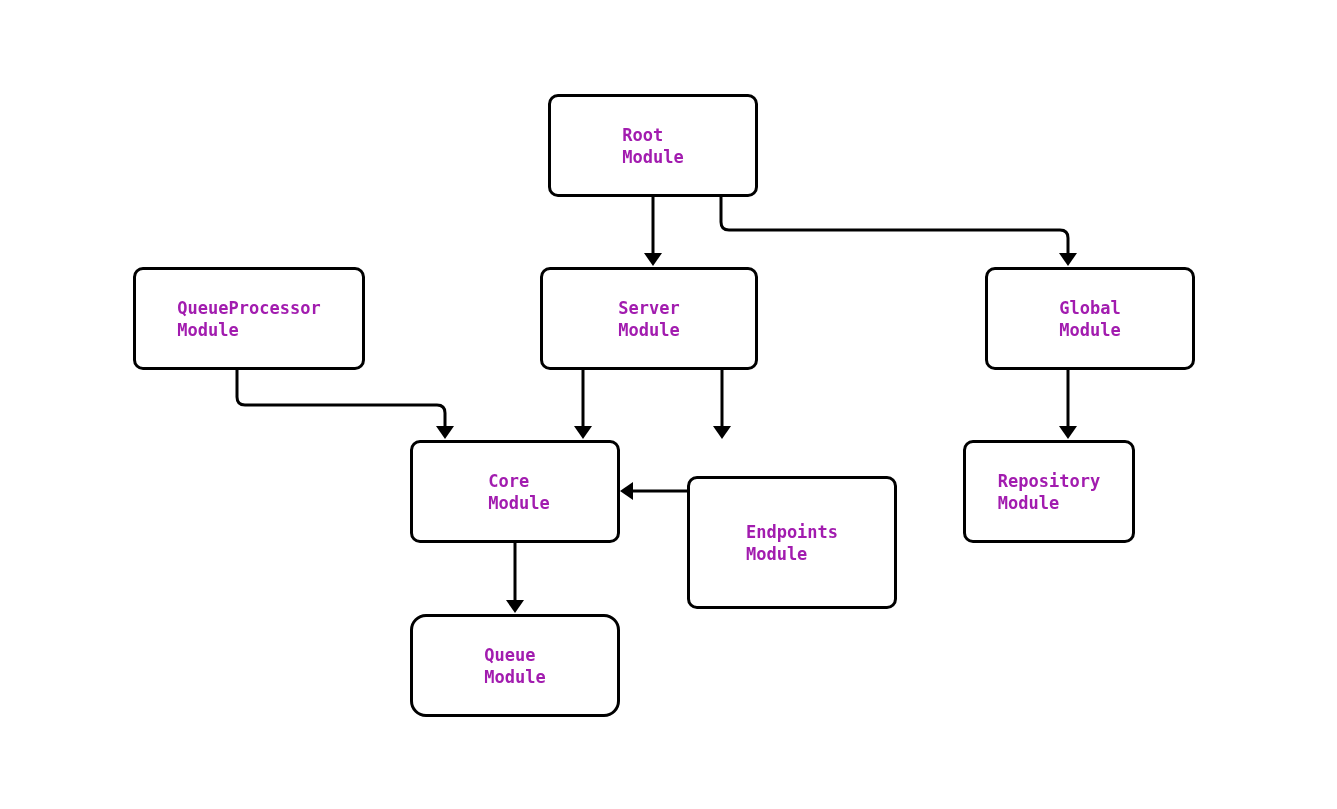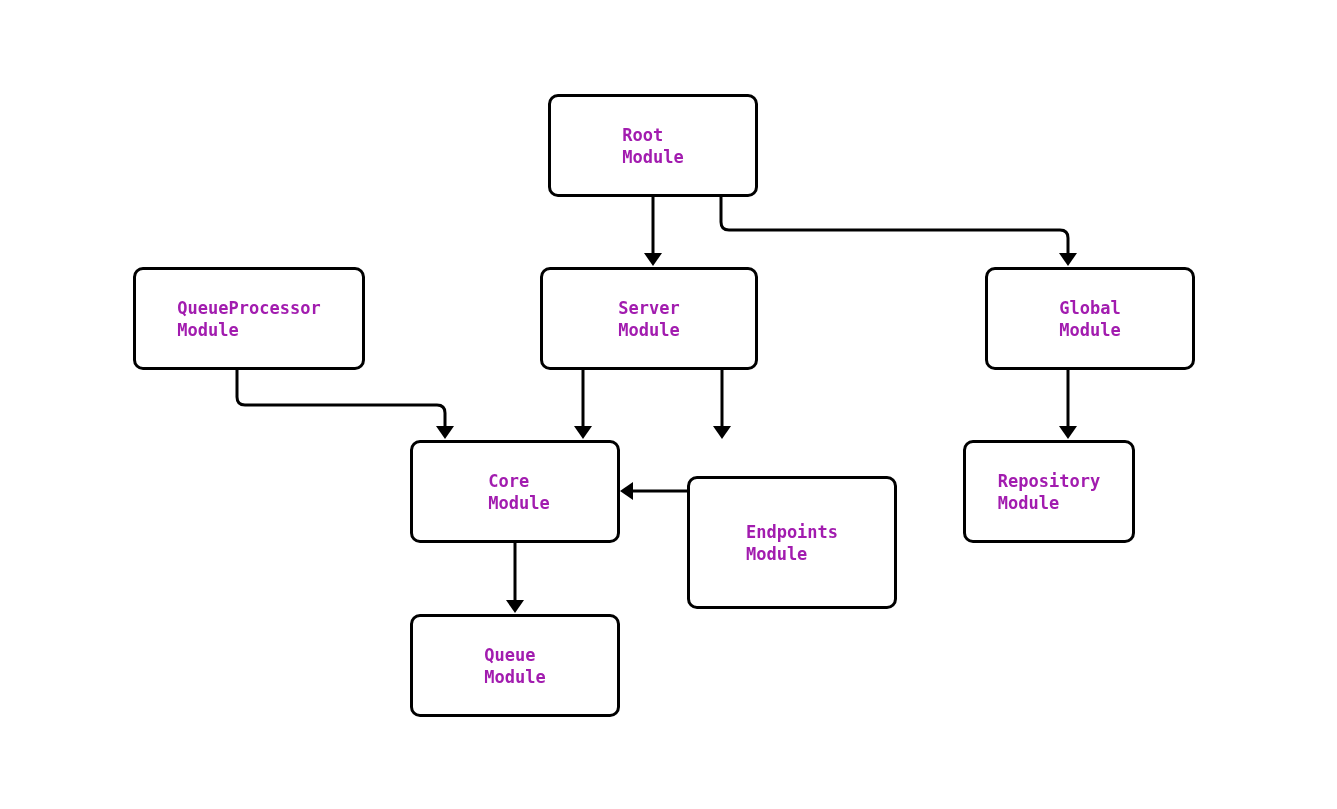--- a/index.html
+++ b/index.html
@@ -95,19 +95,19 @@
 Module</div>
       </div>
       <div class="node" style="left: 687px; top: 440px; width: 210px; height: 133px; background: rgb(255, 255, 255); border-color: rgb(0, 0, 0); margin-top: 36px;">
         <div class="node-label">Endpoints
 Module</div>
       </div>
       <div class="node" style="left: 963px; top: 440px; width: 172px; height: 103px; background: rgb(255, 255, 255); border-color: rgb(0, 0, 0);">
         <div class="node-label">Repository
 Module</div>
       </div>
-      <div class="node" style="left: 410px; top: 614px; width: 210px; height: 103px; background: rgb(255, 255, 255); border-color: rgb(0, 0, 0);">
+      <div class="node" style="left: 410px; top: 614px; width: 210px; height: 103px; background: rgb(255, 255, 255); border-color: rgb(0, 0, 0); border-radius: 16px;">
         <div class="node-label">Queue
 Module</div>
       </div>
     </div>
 
 </div>
 
 </body></html>

